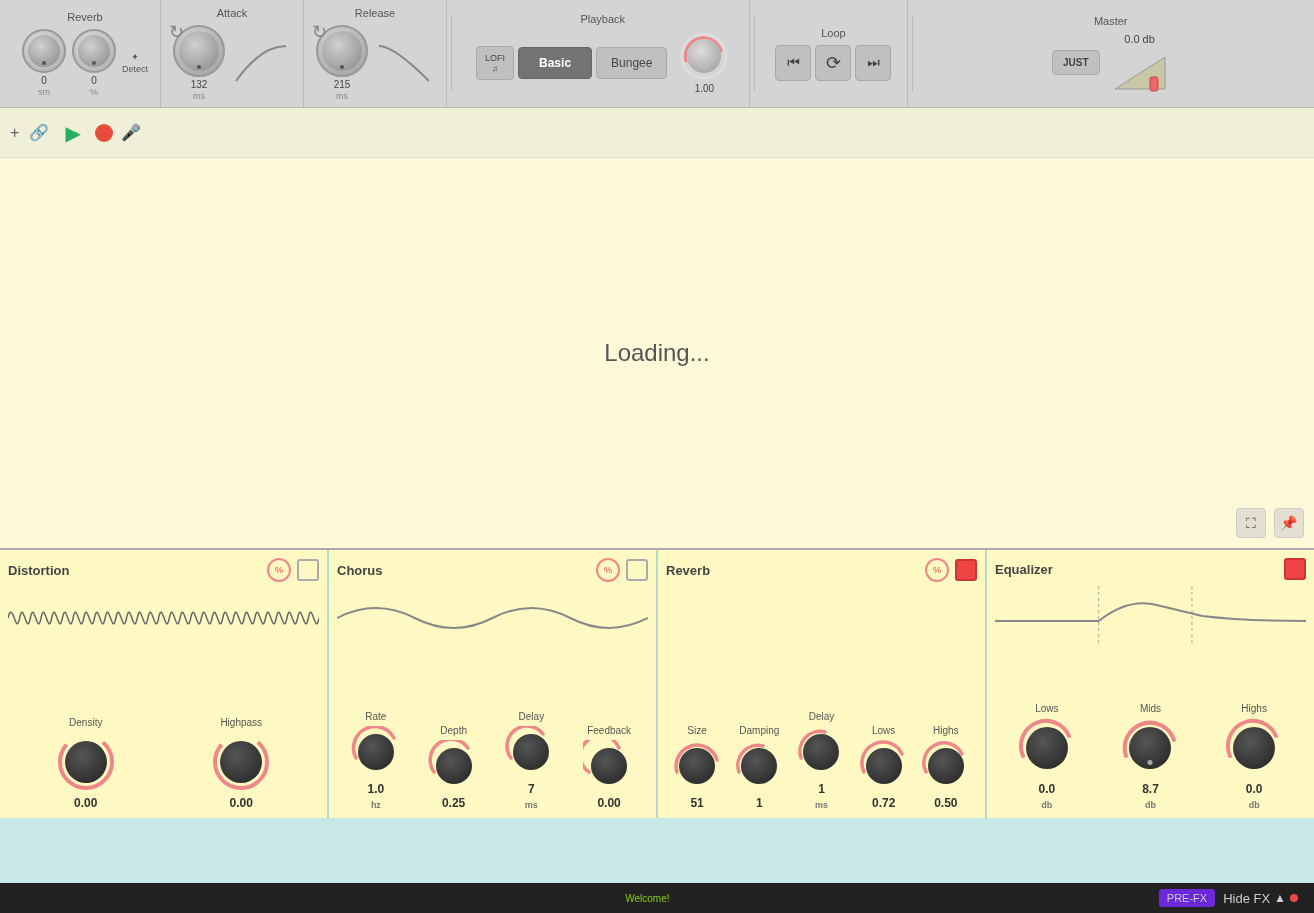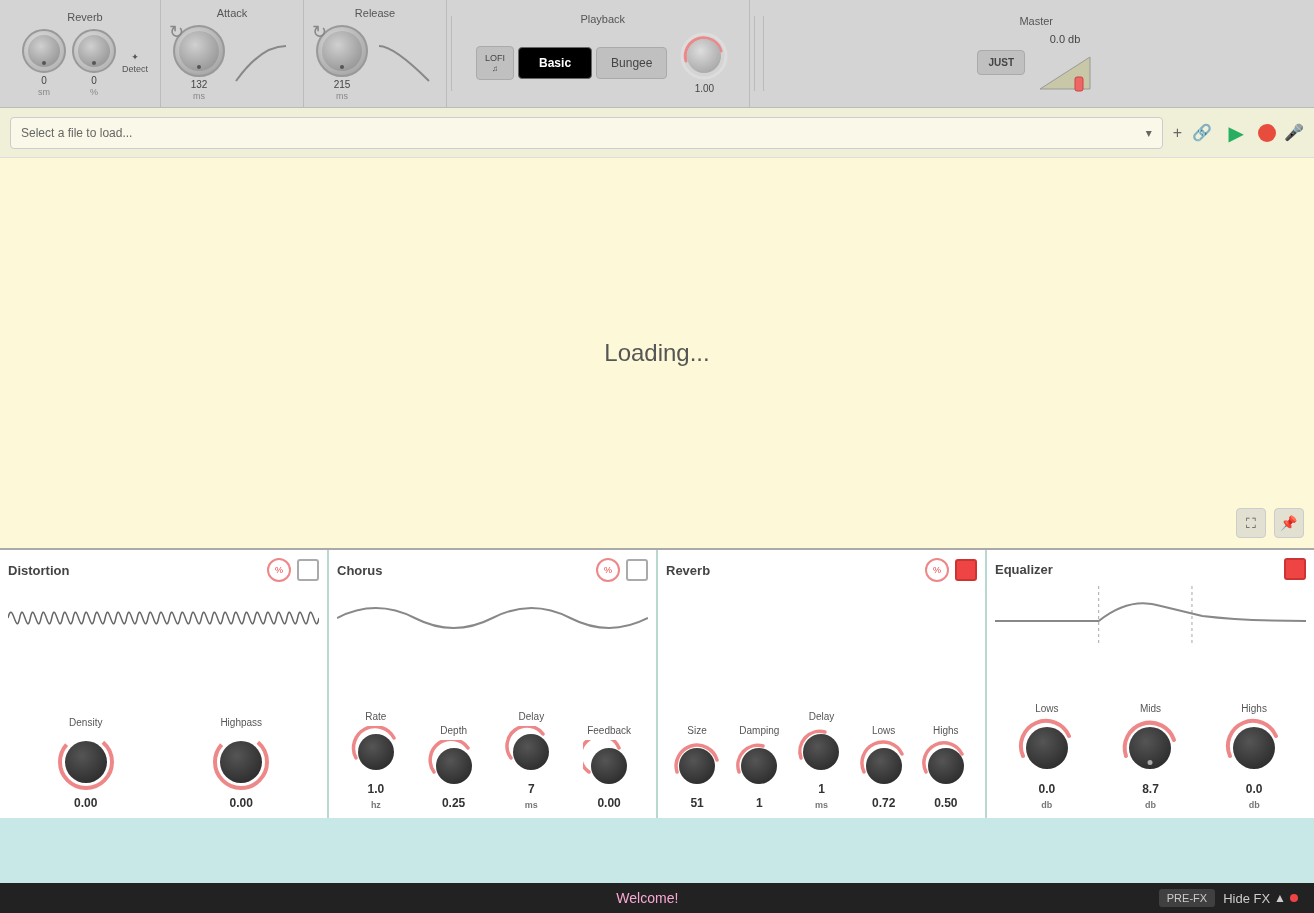--- a/index.html
+++ b/index.html
@@ -137,21 +137,21 @@
       cursor: pointer;
       font-size: 9px;
       color: #444;
       display: flex;
       flex-direction: column;
       align-items: center;
       gap: 1px;
     }
 
     .basic-btn {
-      background: #000000;
+      background: #737373;
       border: 1px solid #666;
       border-radius: 4px;
       padding: 8px 20px;
       cursor: pointer;
       font-size: 12px;
       color: white;
       font-weight: bold;
     }
 
     .bungee-btn {
@@ -335,21 +335,21 @@
     
     .fx-section {
       background: #c8e8e8;
       height: 270px;
       display: flex;
       border-top: 2px solid #aaa;
     }
 
     .fx-panel {
       flex: 1;
-      background: #ffffff;
+      background: #fef9c3;
       border-right: 2px solid #b8d8d0;
       display: flex;
       flex-direction: column;
       padding: 8px;
       position: relative;
     }
     .fx-panel:last-child { border-right: none; }
 
     .fx-header {
       display: flex;
@@ -498,26 +498,26 @@
     .app-name {
       font-family: monospace;
       font-size: 12px;
       color: #ccc;
       letter-spacing: 2px;
       font-weight: bold;
       margin-top: 44px;
     }
 
     .welcome-text {
-      font-size: 14px;
-      color: #f9a8d4;
+      font-size: 10px;
+      color: #84cc16;
     }
 
     .prefx-btn {
-      background: #404040;
+      background: #6d28d9;
       border: none;
       border-radius: 3px;
       color: #ccc;
       padding: 3px 8px;
       font-size: 11px;
       cursor: pointer;
     }
 
     .hide-fx-btn {
       background: none;
@@ -653,20 +653,28 @@
           </svg>
           <div class="arc-knob-inner" style="background:radial-gradient(circle at 40% 35%, #ddd, #999);"></div>
         </div>
         <div class="knob-value">1.00</div>
       </div>
     </div>
   </div>
 
   <div class="vsep"></div>
 
+  <div class="loop-section">
+    <span class="section-label">Loop</span>
+    <div class="loop-buttons">
+      <button class="loop-btn">⏮</button>
+      <button class="loop-btn" style="font-size:18px;">⟳</button>
+      <button class="loop-btn">⏭</button>
+    </div>
+  </div>
 
   <div class="vsep"></div>
 
   <div class="master-section">
     <span class="section-label">Master</span>
     <div style="display:flex; align-items:center; gap:10px;">
       <button class="mono-btn">JUST</button>
       <div style="display:flex; flex-direction:column; align-items:center;">
         <div class="master-db">0.0 db</div>
 
@@ -676,24 +684,20 @@
             <rect x="40" y="28" width="8" height="14" rx="2" fill="#e66" stroke="#c44" stroke-width="1"></rect>
           </svg>
         </div>
       </div>
     </div>
   </div>
 
 </div>
 
 <div class="file-bar">
-  <div class="file-select">
-    <span class="file-select-text">Select a file to load...</span>
-    <span class="file-dropdown-icon">▾</span>
-  </div>
   <span class="file-add-icon">+</span>
   <span class="file-link-icon">🔗</span>
   <div class="transport-controls">
     <button class="play-btn">▶</button>
     <button class="record-btn"></button>
     <button class="mic-btn">🎤</button>
   </div>
 </div>
 
 <div class="main-area">

